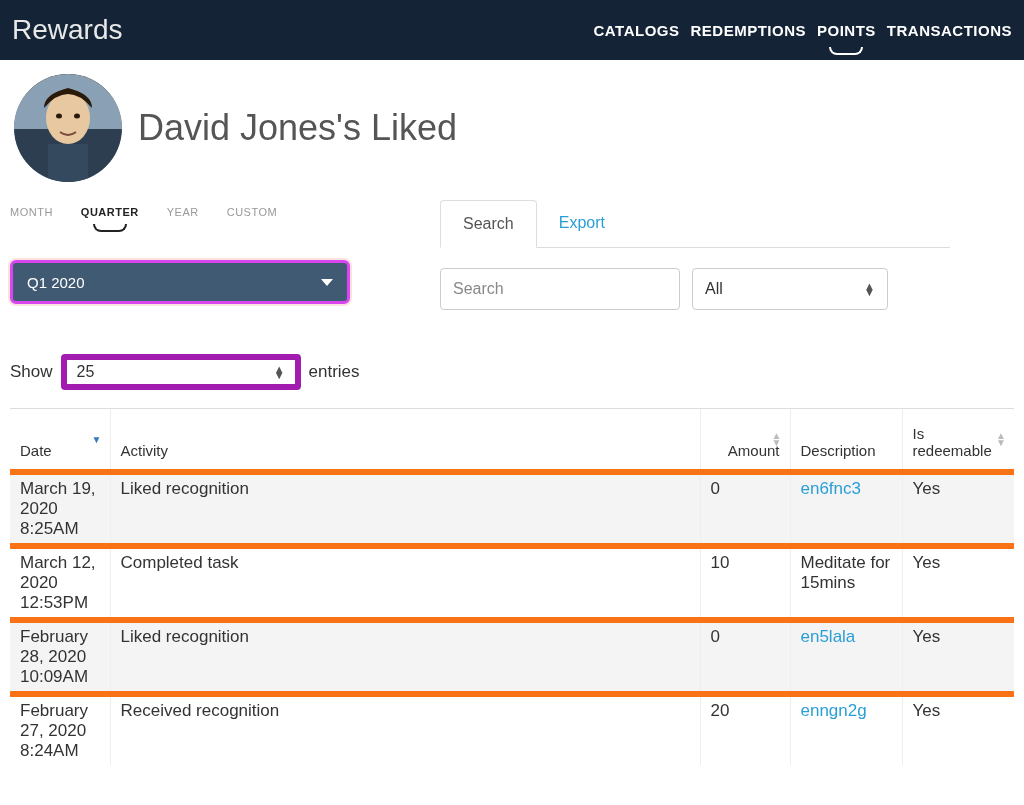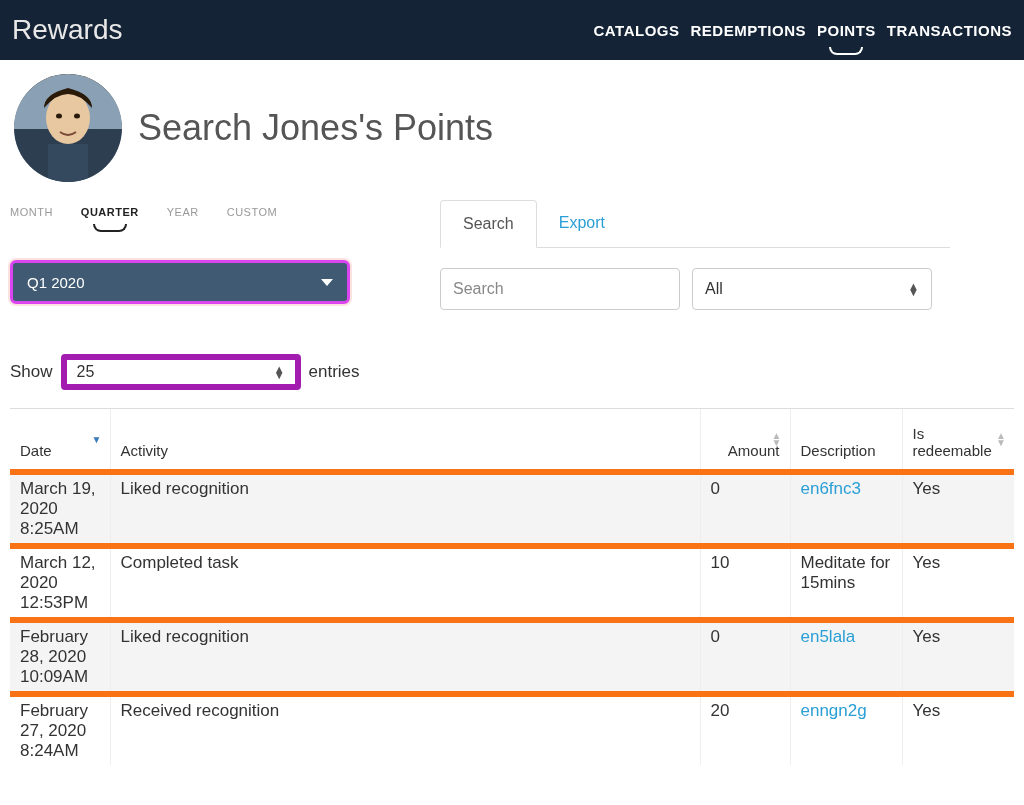--- a/index.html
+++ b/index.html
@@ -31,21 +31,21 @@
   .caret-down { width: 0; height: 0; border-left: 6px solid transparent; border-right: 6px solid transparent; border-top: 7px solid #fff; }
   
   .se-tabs { display: flex; border-bottom: 1px solid #ddd; width: 510px; }
   .se-tab { padding: 14px 22px; font-size: 16px; color: #555; background: #fff; cursor: pointer; }
   .se-tab.active { border: 1px solid #ddd; border-bottom: 1px solid #fff; border-radius: 4px 4px 0 0; margin-bottom: -1px; }
   .se-tab.link { color: #2a9fd6; }
   
   .search-row { display: flex; gap: 12px; margin-top: 20px; }
   .search-input { width: 240px; height: 42px; border: 1px solid #ccc; border-radius: 4px; padding: 0 12px; font-size: 16px; color: #555; }
   .search-input::placeholder { color: #888; }
-  .filter-select { width: 240px; height: 42px; border: 1px solid #ccc; border-radius: 4px; padding: 0 12px; font-size: 16px; background: #fff; display: flex; align-items: center; justify-content: space-between; cursor: pointer; }
+  .filter-select { width: 196px; height: 42px; border: 1px solid #ccc; border-radius: 4px; padding: 0 12px; font-size: 16px; background: #fff; display: flex; align-items: center; justify-content: space-between; cursor: pointer; }
   .updown { font-size: 11px; color: #555; line-height: 6px; display:flex; flex-direction:column; }
   
   .show-row { margin-top: 44px; display: flex; align-items: center; gap: 8px; font-size: 17px; color: #333; }
   .entries-select { width: 240px; height: 36px; border: 6px solid #a21caf; border-radius: 4px; padding: 0 10px; background: #fff; display: flex; align-items: center; justify-content: space-between; cursor: pointer; font-size: 16px; }
   
   .data-table { width: 100%; border-collapse: collapse; margin-top: 18px; table-layout: fixed; }
   .data-table th { text-align: left; font-weight: 400; font-size: 15px; color: #333; padding: 16px 10px 10px 10px; border-top: 1px solid #ddd; border-bottom: 2px solid #222; background: #fff; vertical-align: bottom; position: relative; }
   .data-table th:not(:first-child) { border-left: 1px solid #eee; }
   .data-table th.right { text-align: right; }
   .sort-ind { position: absolute; right: 8px; top: 50%; transform: translateY(-50%); font-size: 10px; color: #bbb; display:flex; flex-direction:column; line-height:7px; }
@@ -89,21 +89,21 @@
           <rect x="0" y="55" width="108" height="60" fill="#2c3e50"></rect>
           <ellipse cx="54" cy="44" rx="22" ry="26" fill="#e8c8a0"></ellipse>
           <path d="M30 34 Q54 6 78 34 Q78 20 54 14 Q30 20 30 34 Z" fill="#2a1a0a"></path>
           <ellipse cx="45" cy="42" rx="3" ry="2.5" fill="#2a1a0a"></ellipse>
           <ellipse cx="63" cy="42" rx="3" ry="2.5" fill="#2a1a0a"></ellipse>
           <path d="M46 58 Q54 64 62 58" stroke="#7a4a3a" stroke-width="2" fill="none"></path>
           <rect x="34" y="70" width="40" height="40" fill="#34495e"></rect>
         </g>
       </svg>
     </div>
-    <div class="page-title">Search Jones's Points</div>
+    <div class="page-title">David Jones's Liked</div>
   </div>
 
   <div class="row-controls">
     <div class="left-controls">
       <div class="period-tabs" id="period-tabs">
           <div class="period-tab">MONTH</div>
           <div class="period-tab active">QUARTER</div>
           <div class="period-tab">YEAR</div>
           <div class="period-tab">CUSTOM</div>
         </div>

